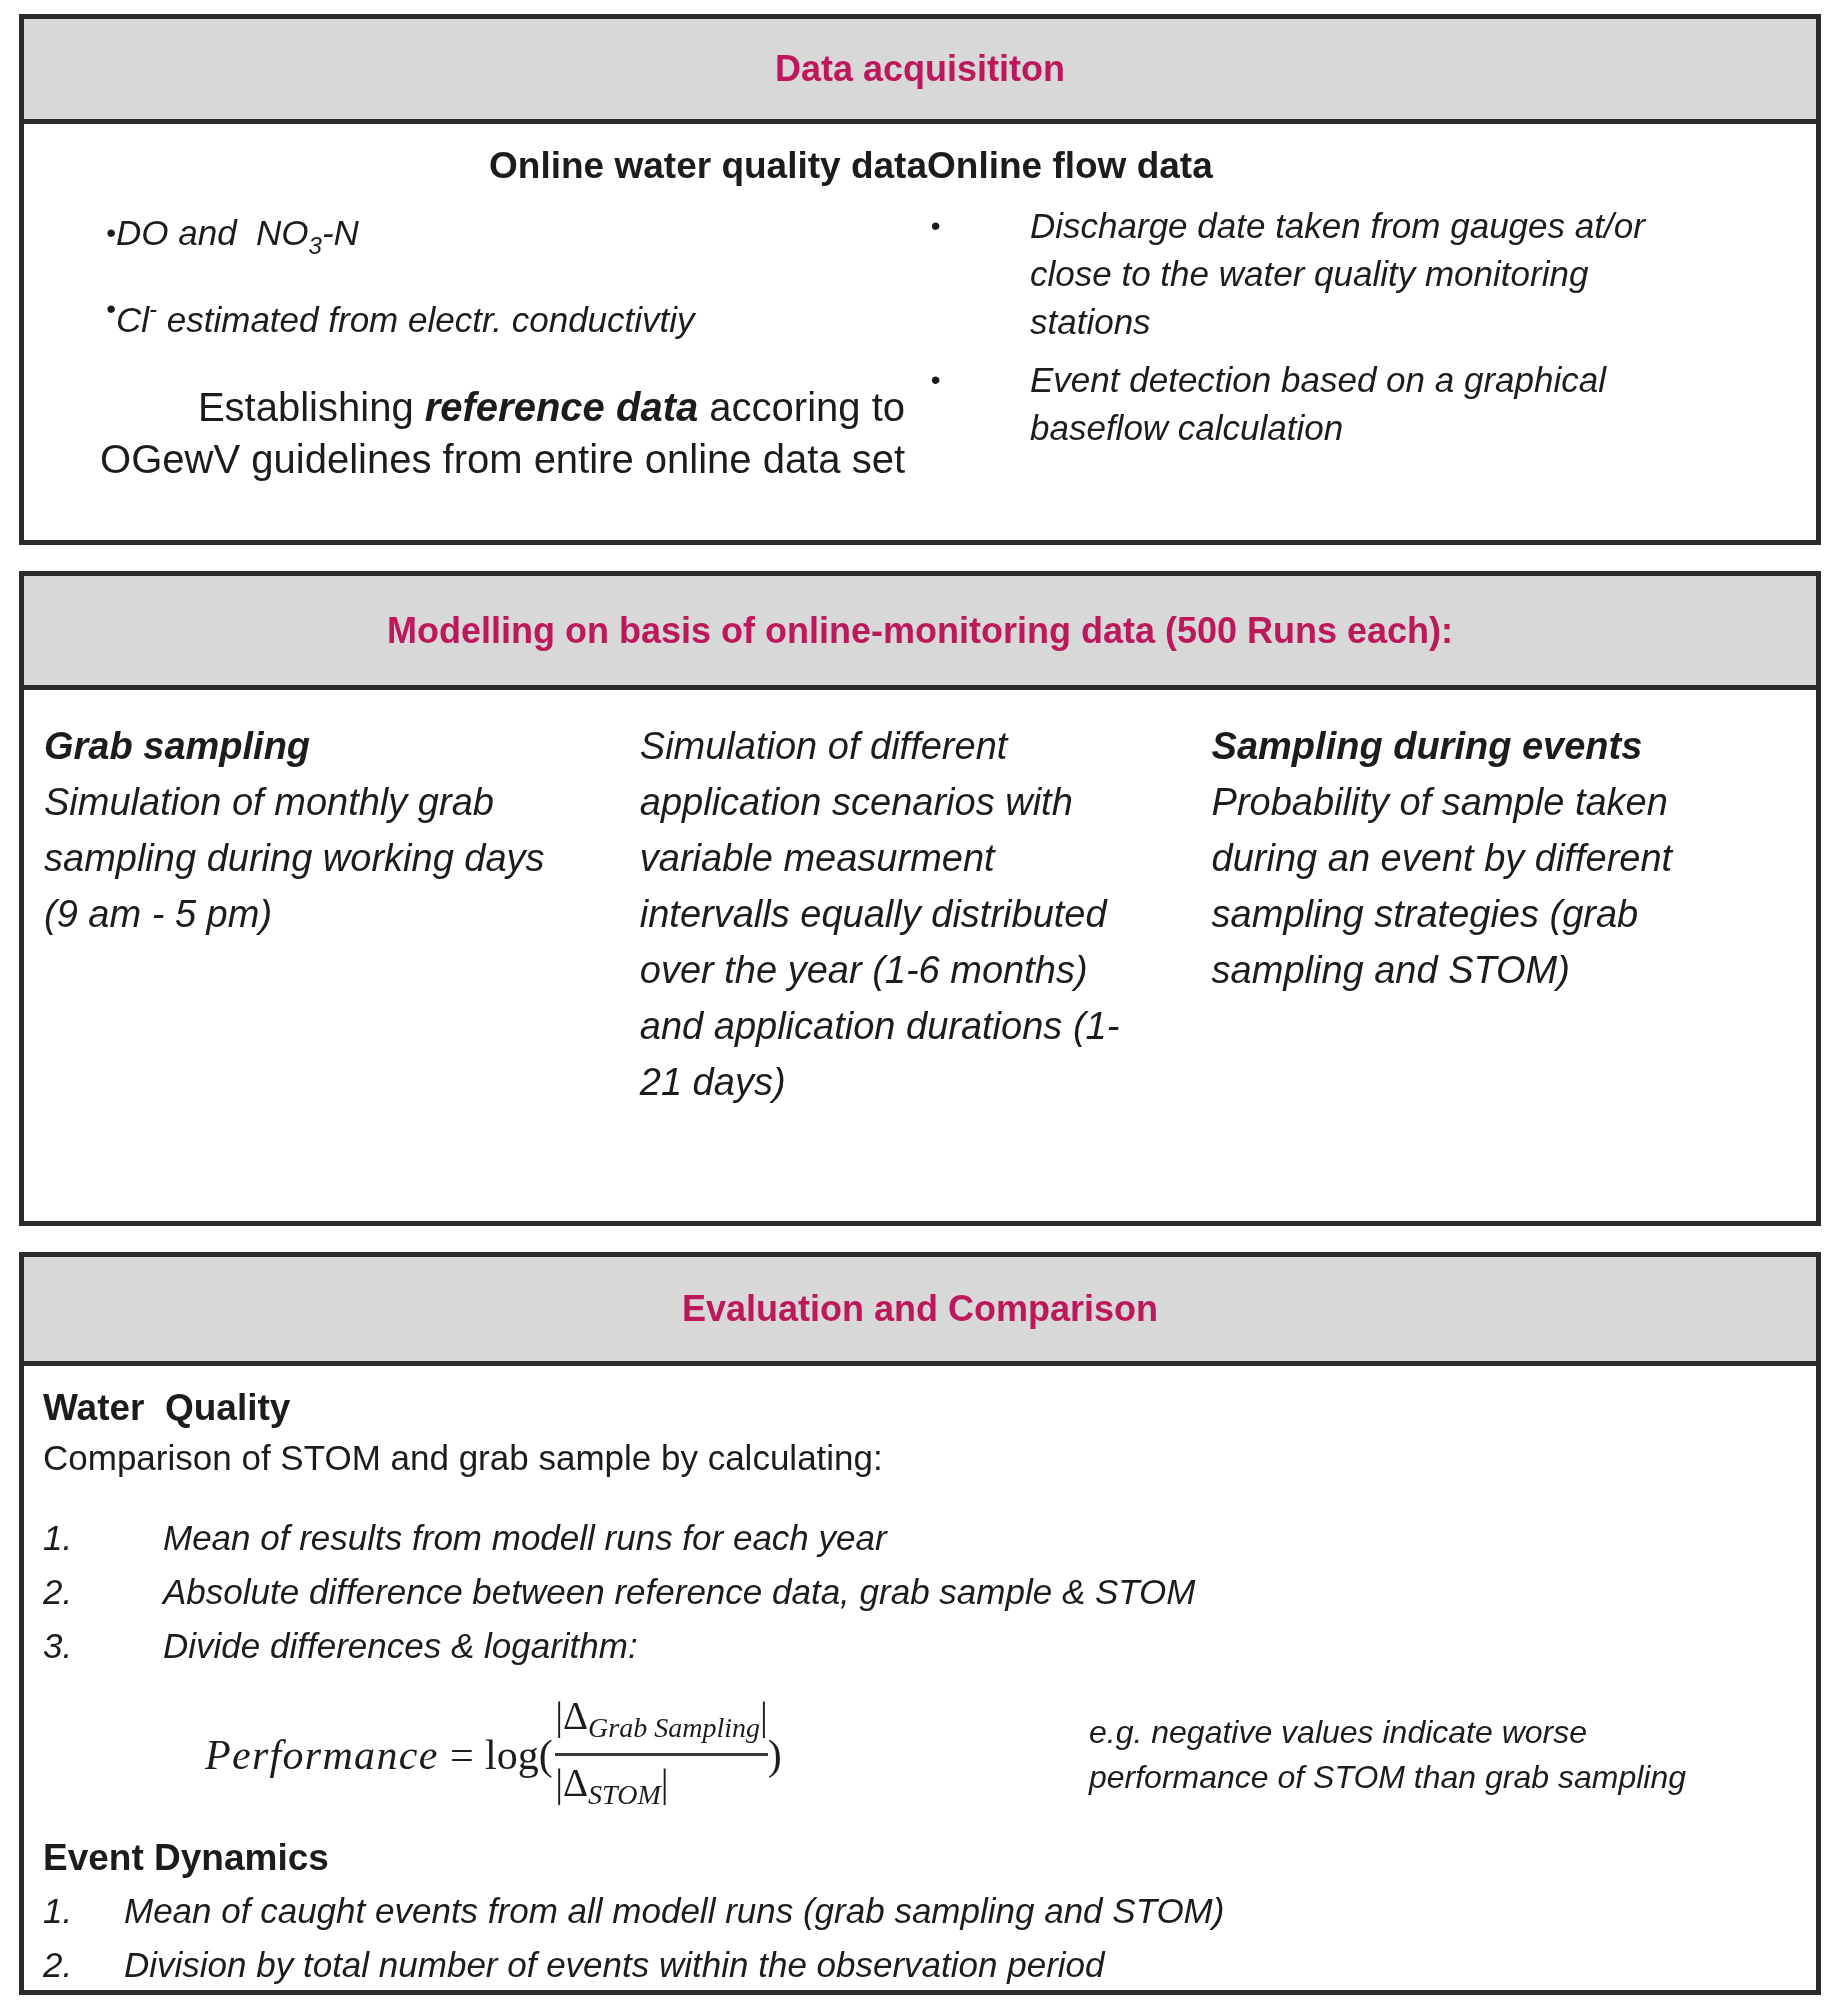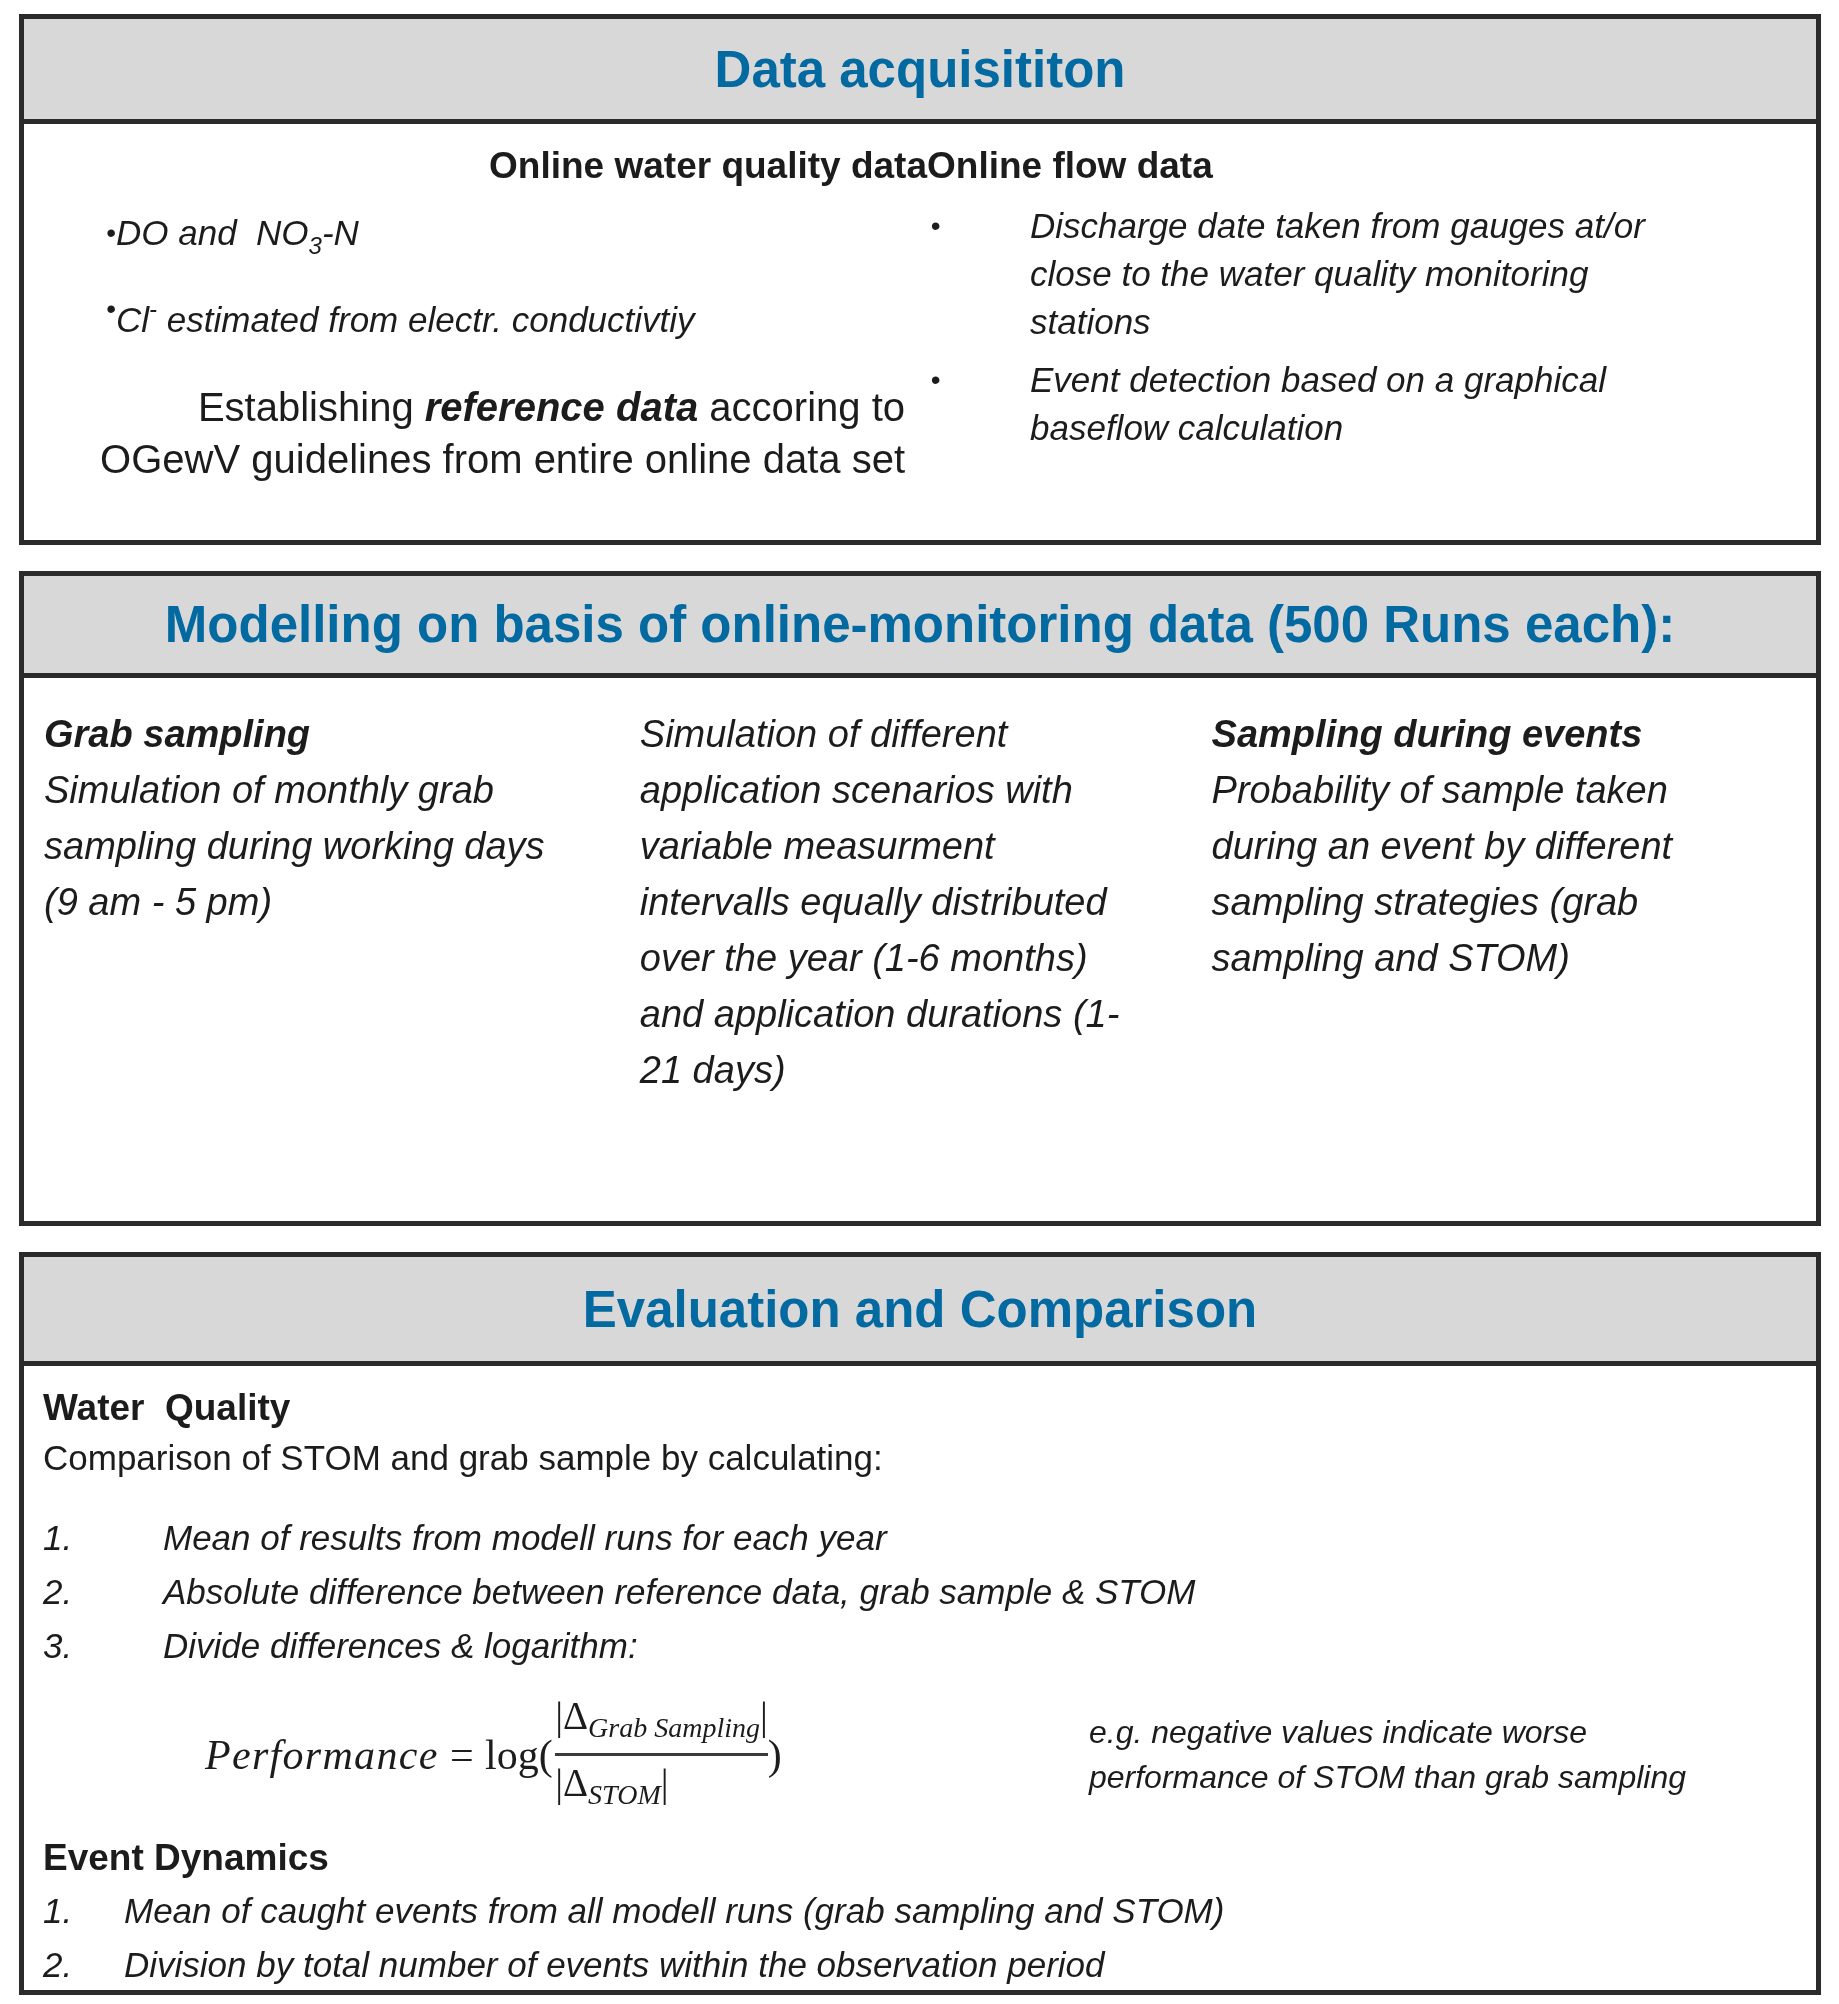--- a/index.html
+++ b/index.html
@@ -10,26 +10,26 @@
     color:#1c1c1c;
   }
   .panel {
     position:absolute; left:19px; width:1802px;
     border:5.7px solid #2b2b2b; background:#ffffff; overflow:hidden;
   }
   .panel-header {
     background:#d8d8d8; border-bottom:5.7px solid #2b2b2b;
     display:flex; align-items:center; justify-content:center;
   }
-  .panel-title { font-weight:bold; font-size:51px; color:#0369a1; }
+  .panel-title { font-weight:bold; font-size:36px; color:#be185d; }
   #box1 { top:14px;  height:531px;  }
   #box2 { top:571px; height:655px; }
   #box3 { top:1252px; height:743px; }
   #box1 .panel-header { height:105px; }
-  #box2 .panel-header { height:102px; }
+  #box2 .panel-header { height:114px; }
   #box3 .panel-header { height:109px; }
 
   .pre { white-space:pre-wrap; }
 
   
   .b1-content { display:flex; padding:19px 15px 0 23px; }
   .b1-left  { width:880px; flex:none;text-align:right; }
   .b1-right { flex:1; }
   .col-heading { font-weight:bold; font-size:37px; line-height:45px; }
   .b1-left .col-heading { margin-bottom:21.4px; }

